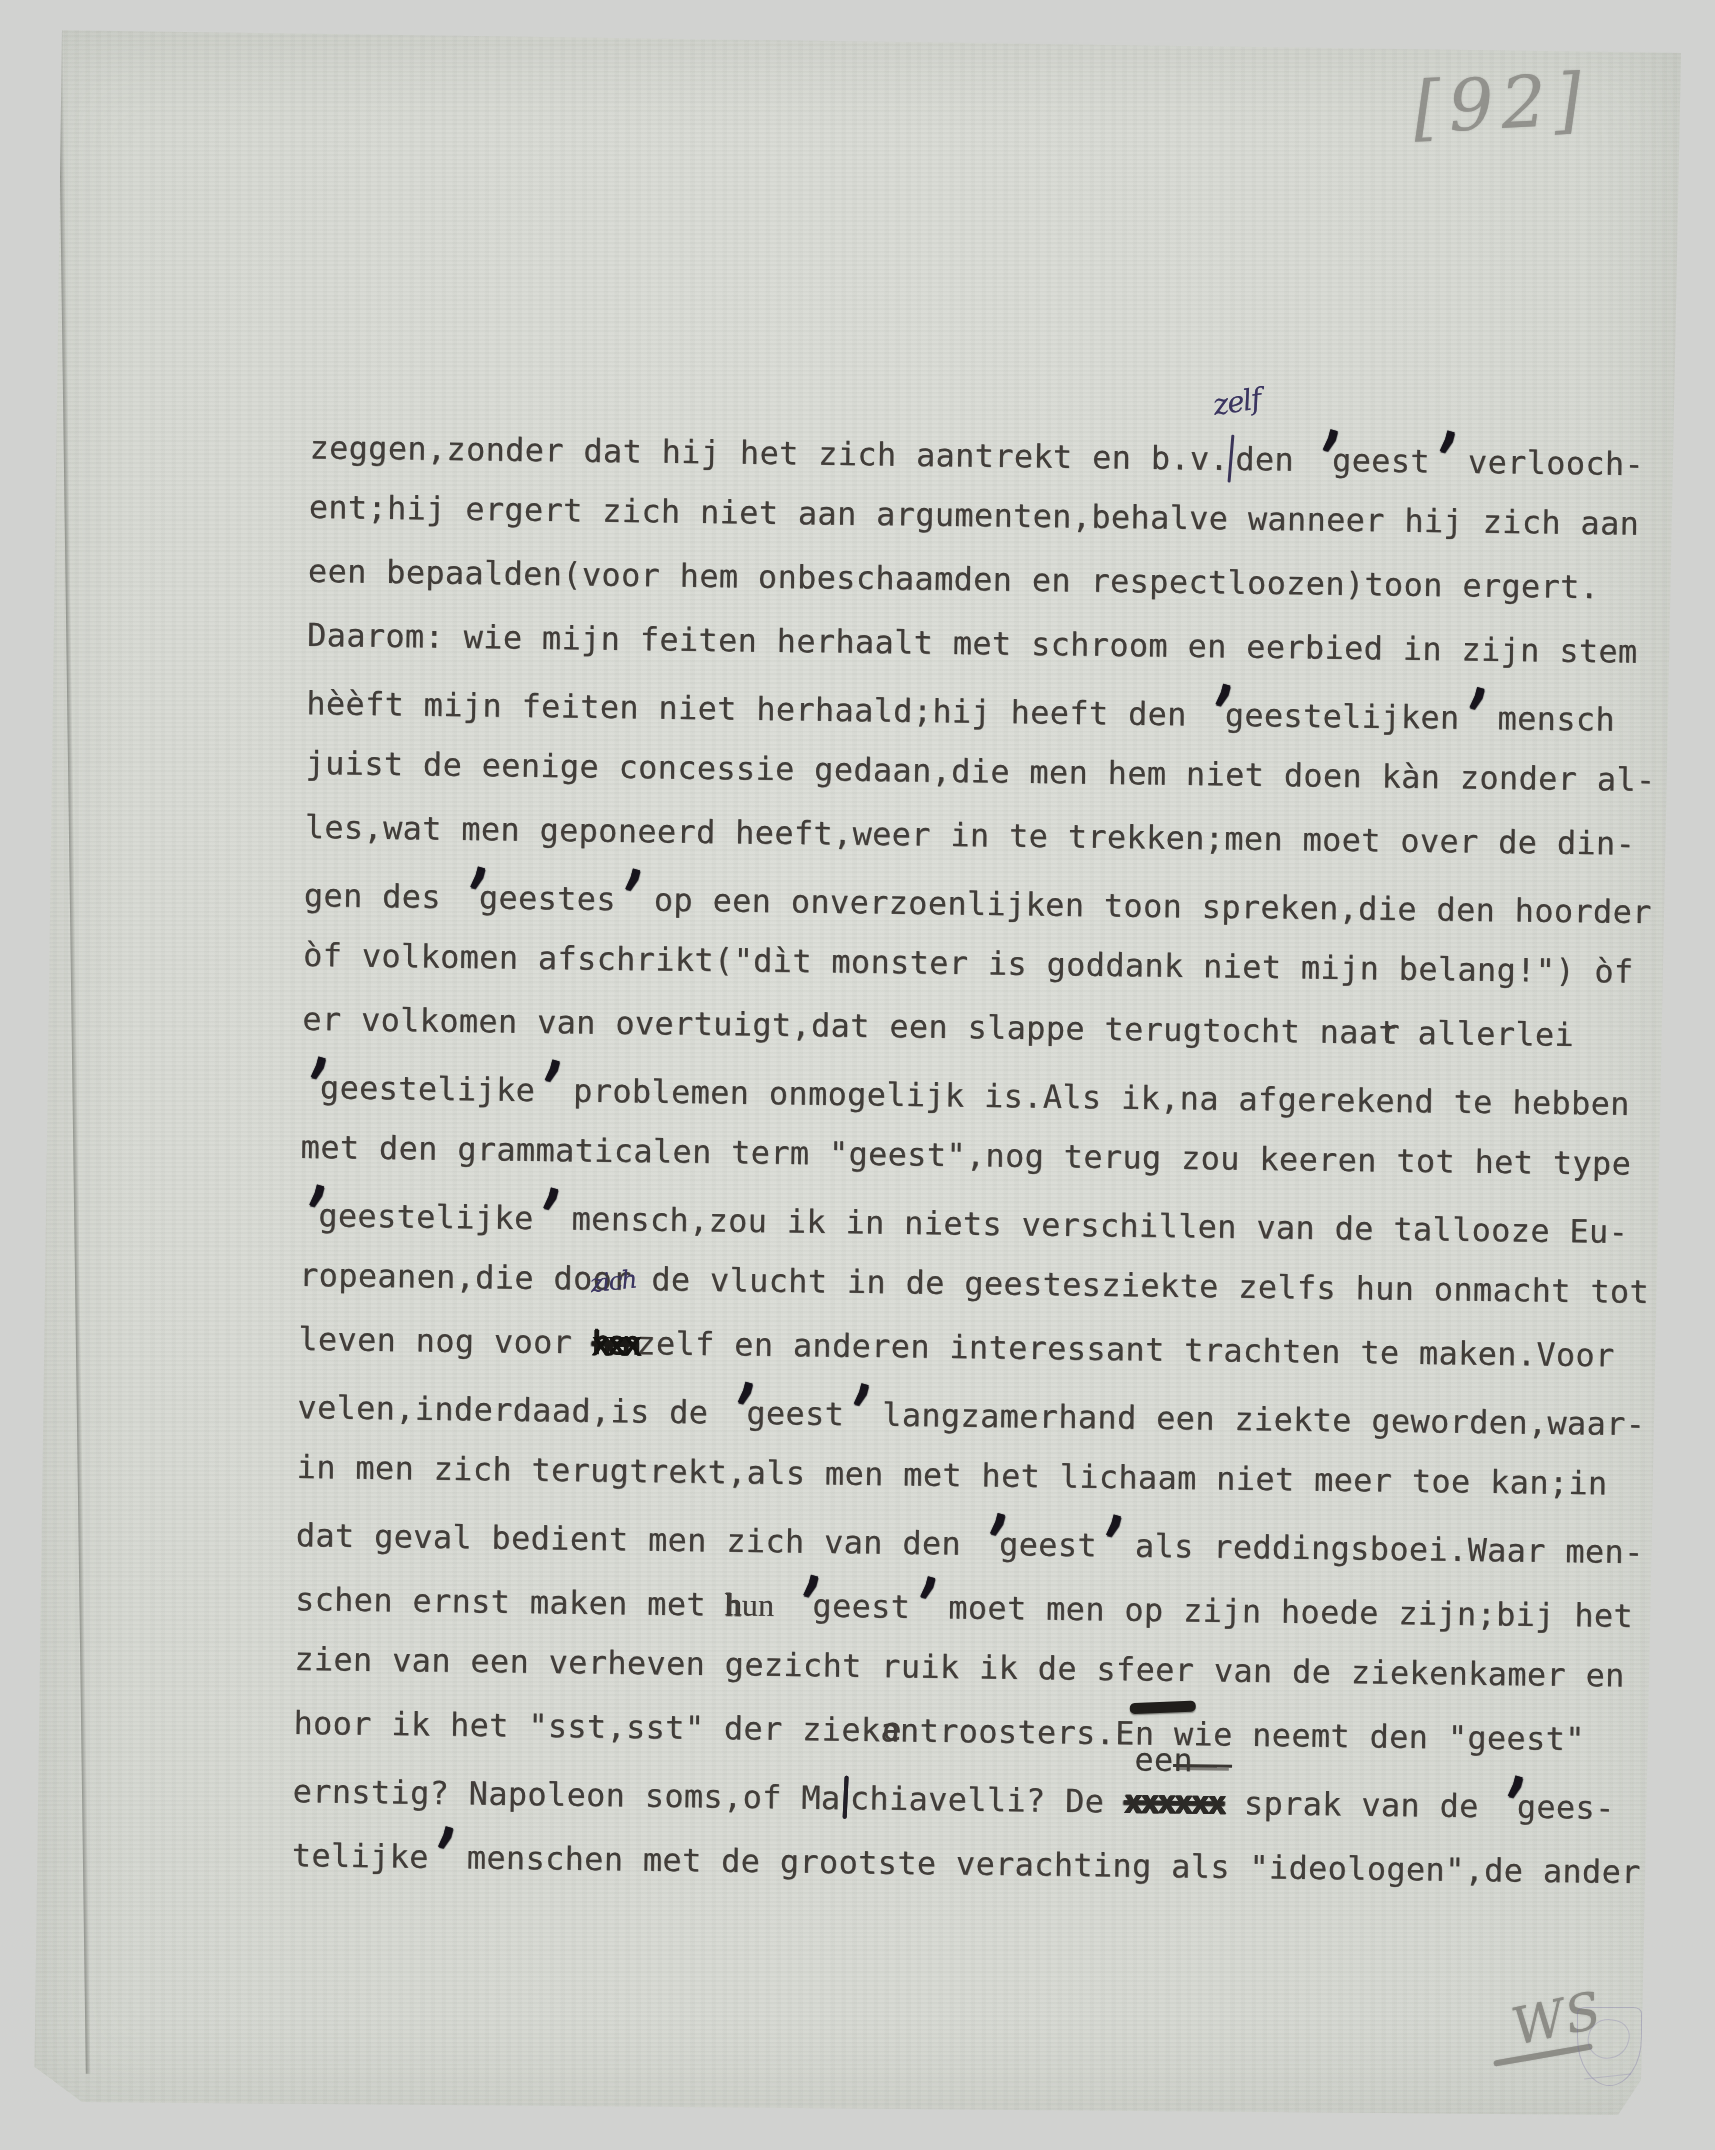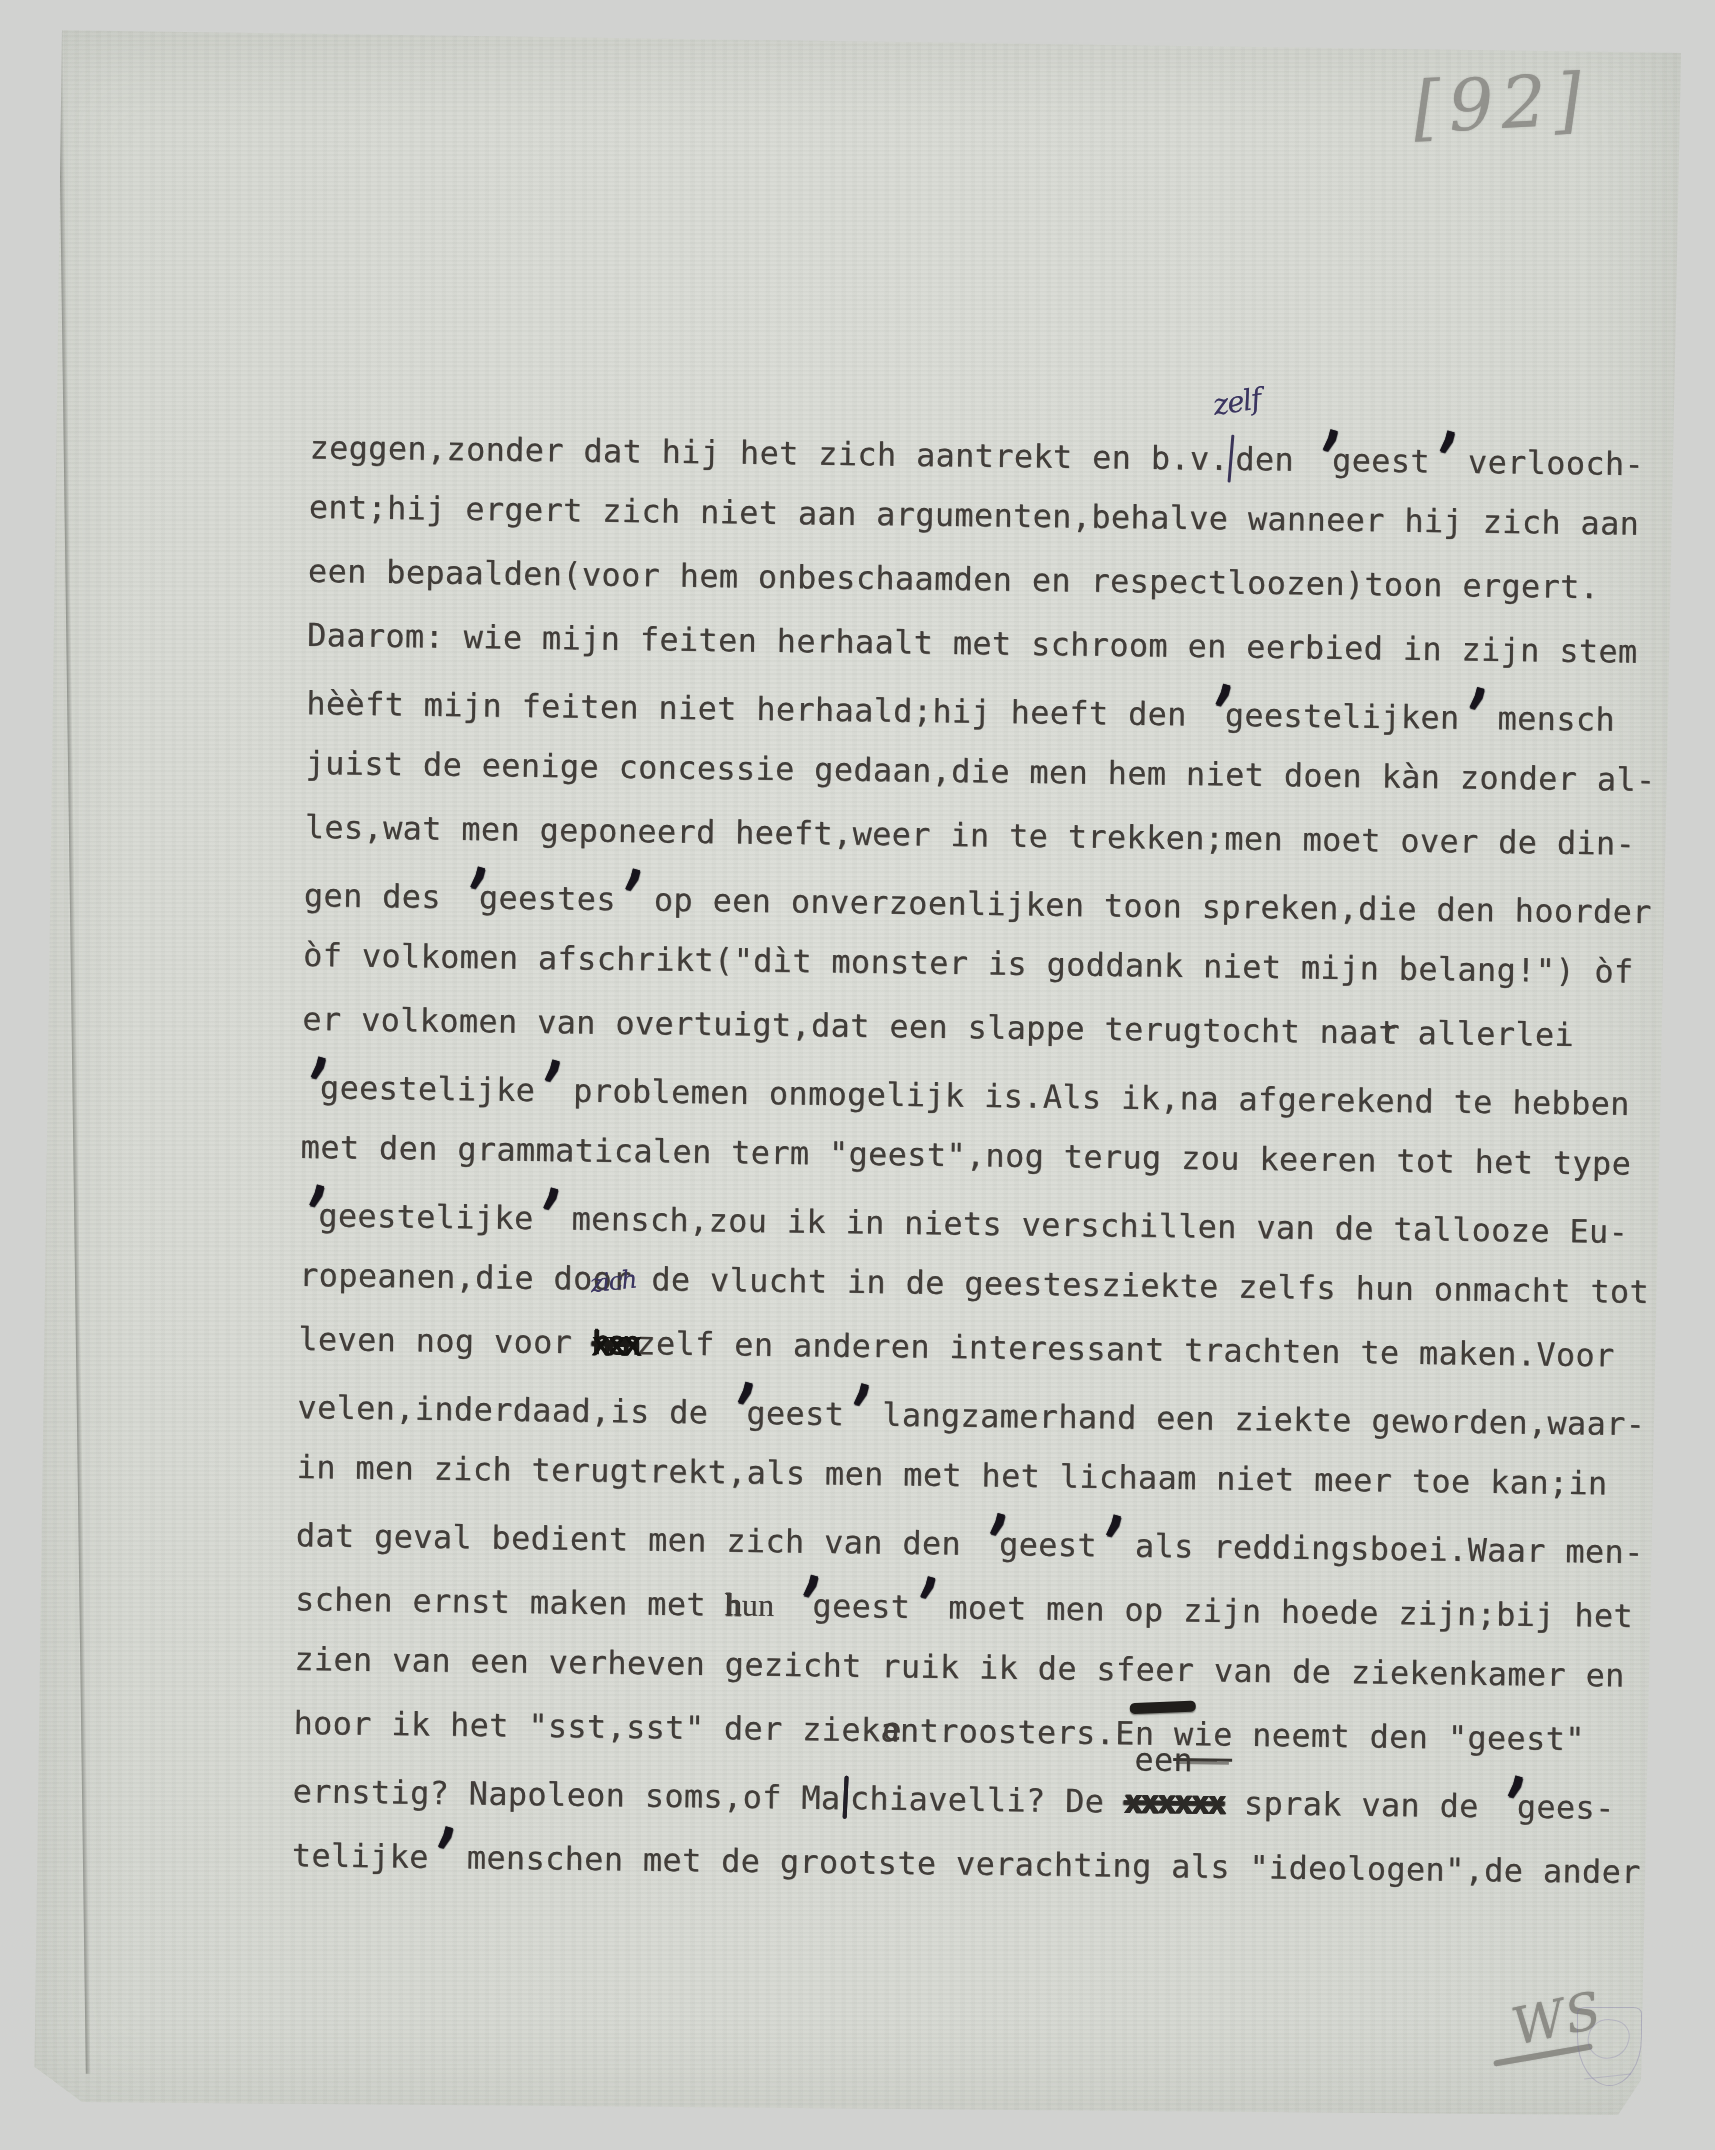--- a/index.html
+++ b/index.html
@@ -85,21 +85,21 @@
     background:#201e1b;border-radius:5px;transform:rotate(-3deg);
     box-shadow:0 1.3px 1.3px rgba(32,30,27,.45);
   }
   
   .smudge{display:inline-block;font-family:Liberation Serif, serif;}
   .smudge::first-letter{
     text-shadow:1px 0 currentColor,-1px 0 currentColor,0 1px currentColor,0 -0.6px currentColor;
   }
   
   .uline{
-    border-bottom:3.2px solid #3a3733;padding-bottom:5px;
+    border-bottom:3.2px solid #3a3733;padding-bottom:11px;
     box-shadow:0 6.3px 0 -3.2px rgba(58,55,51,.55);
   }
   
   .inkbar{
     display:inline-block;width:4.4px;height:43px;background:#211e27;
     border-radius:1.9px;transform:rotate(2deg);vertical-align:-10px;margin:0 1.9px 0 3.2px;
     box-shadow:0 0 0.6px #211e27;
   }
   
   .ot{display:inline-block;position:relative;}

